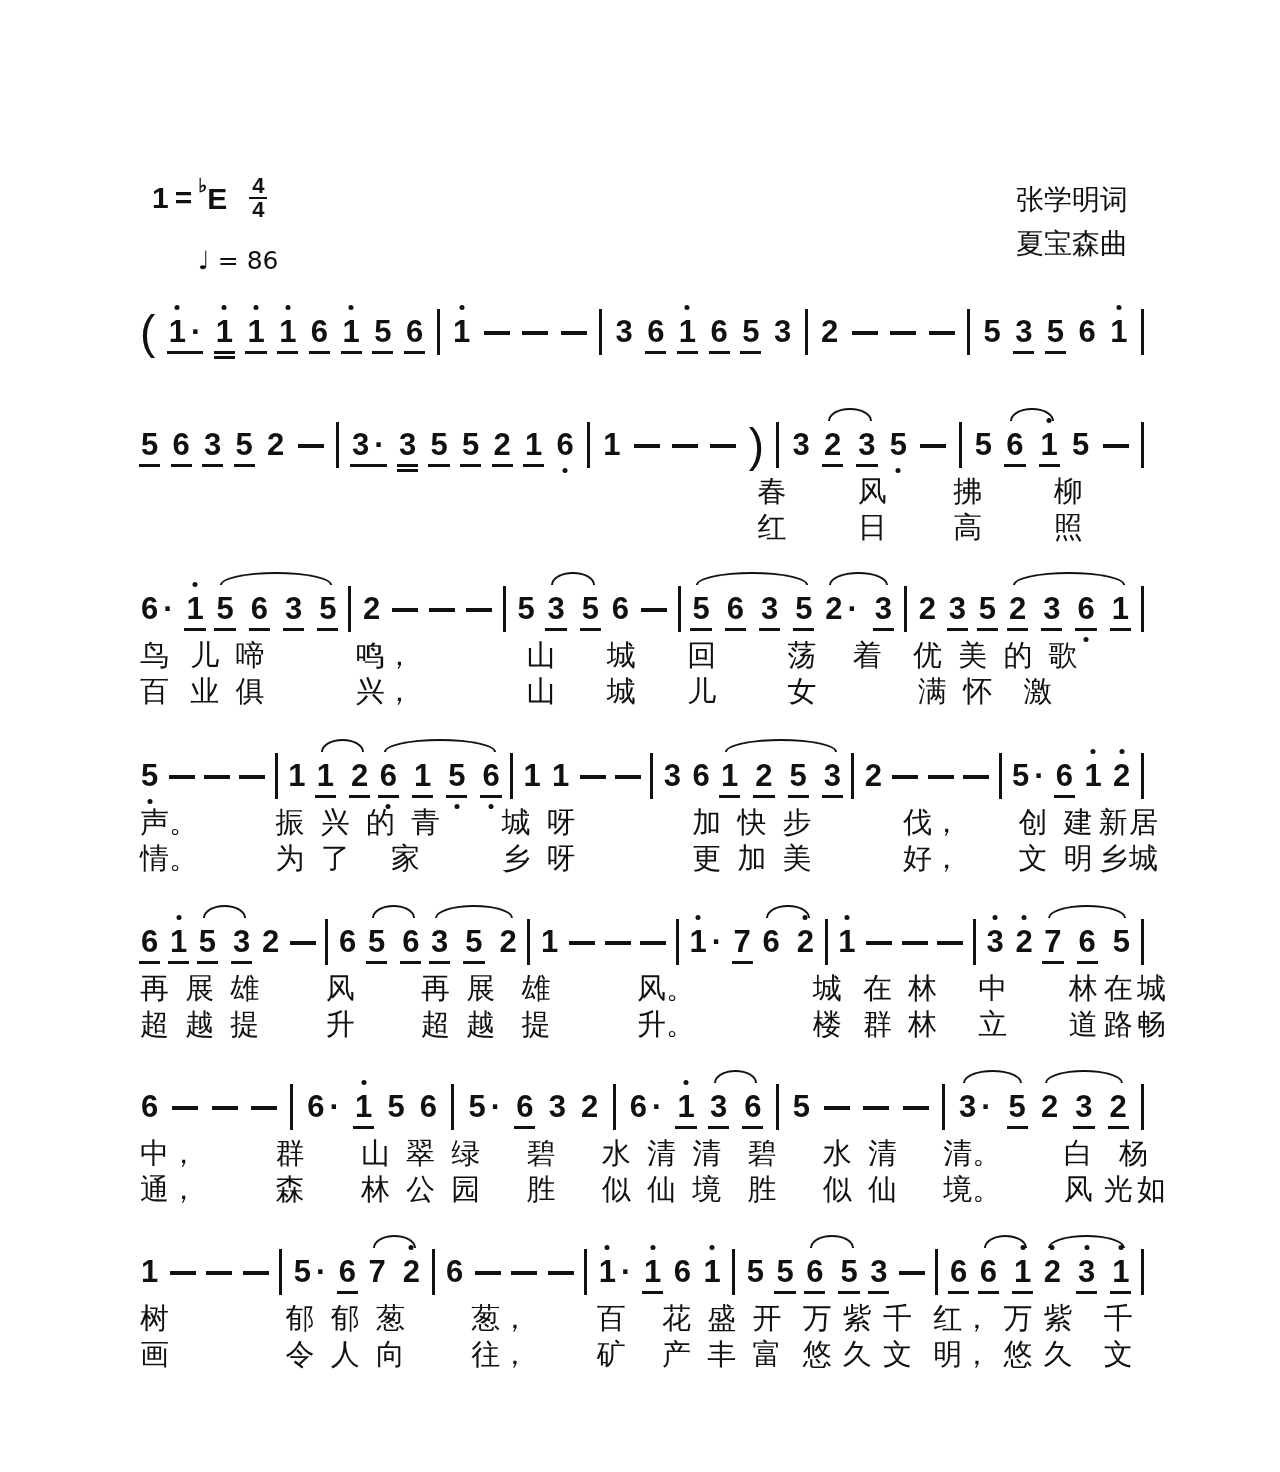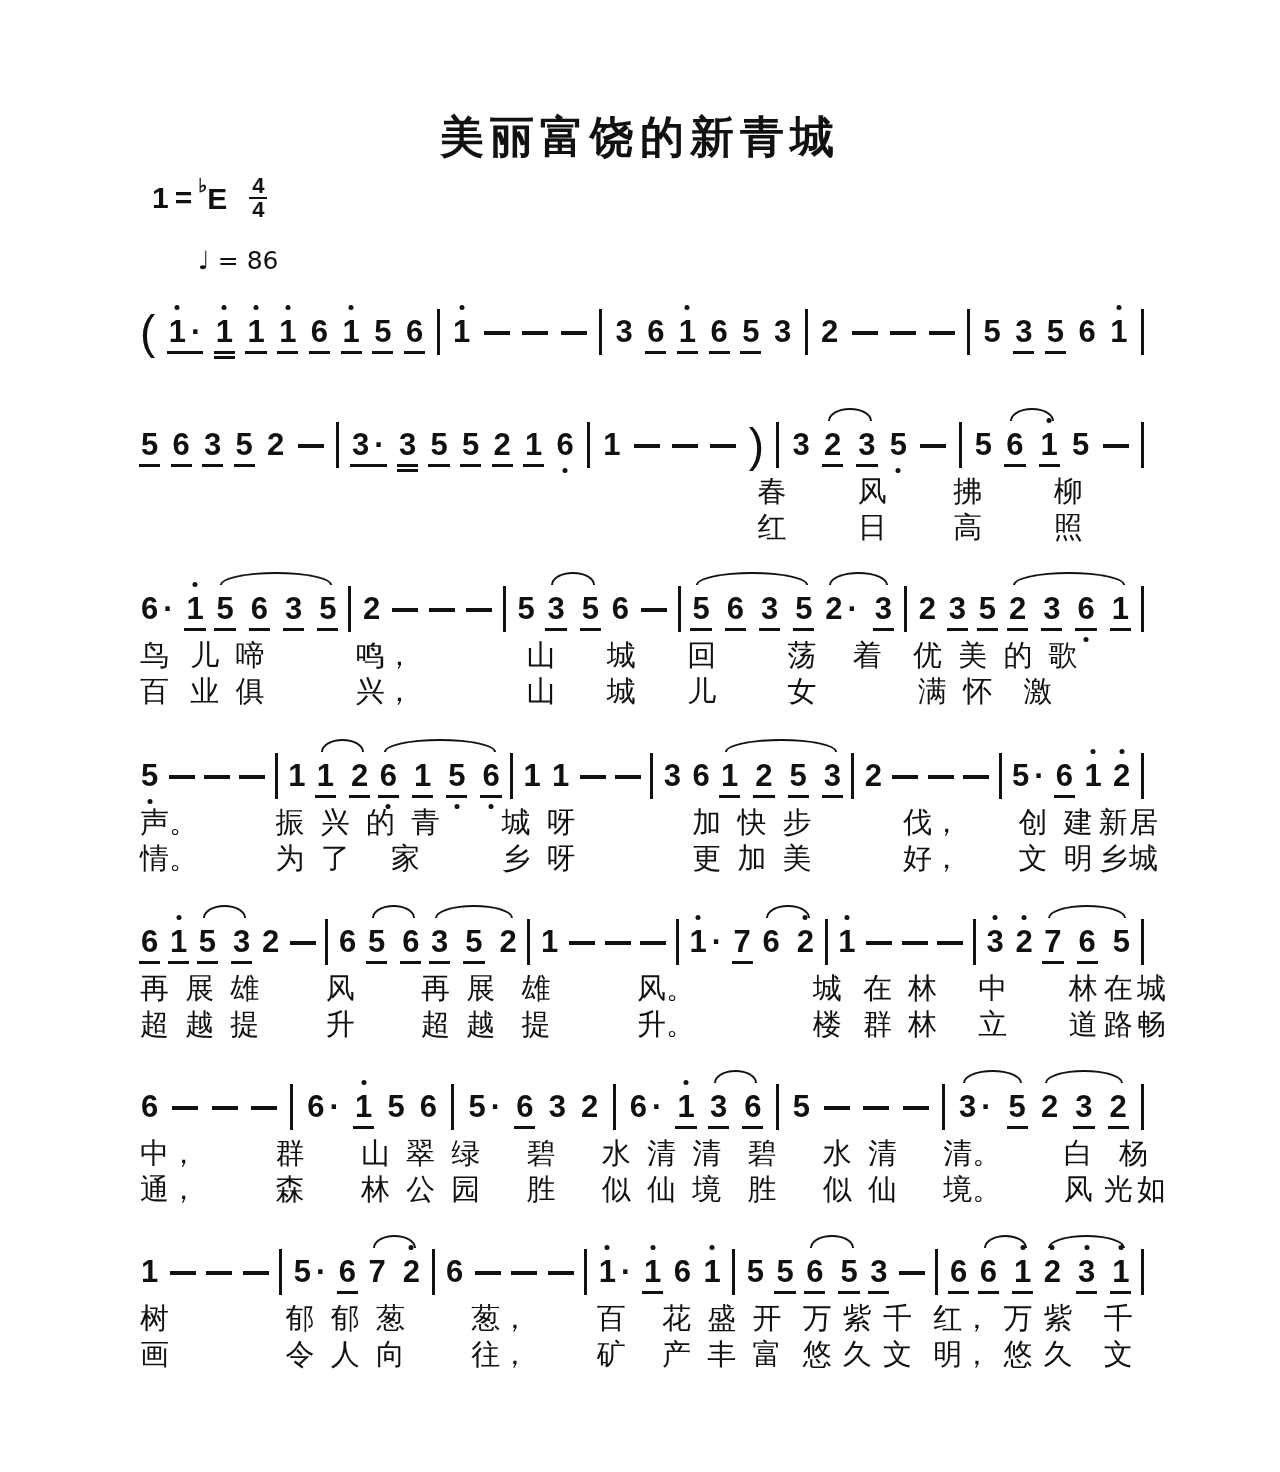--- a/index.html
+++ b/index.html
@@ -42,34 +42,37 @@
                 border:2.6px solid #111;border-bottom:none;
                 border-radius:50% 50% 0 0 / 100% 100% 0 0;}
   .lyric-row{position:absolute;left:140px;width:1004px;height:36px;}
   .syl{position:absolute;top:0;font-size:29px;white-space:nowrap;
        font-family:"Liberation Serif",serif;}
 </style>
 </head>
 <body>
 
 <div class="page">
-  <div class="title">美丽富饶的新青城</div>
 
   <div class="keyrow">
     <span>1</span>
     <span class="eq">=</span>
     <span><sup>♭</sup><span>E</span></span>
     <span class="meter">
       <span class="num">4</span>
       <span class="den">4</span>
     </span>
   </div>
 
   <div class="temporow">♩ = 86</div>
 
+  <div class="credits">
+    <div>张学明词</div>
+    <div>夏宝森曲</div>
+  </div>
 
   <div id="score">
       <div class="music-line" style="top: 305px;">
         <span class="paren">(</span>
         <span class="note">
           <span class="glyph">1<span class="dot hi"></span></span>
           <span class="aug">·</span>
           <span class="ul b1"></span>
         </span>
         <span class="note">

